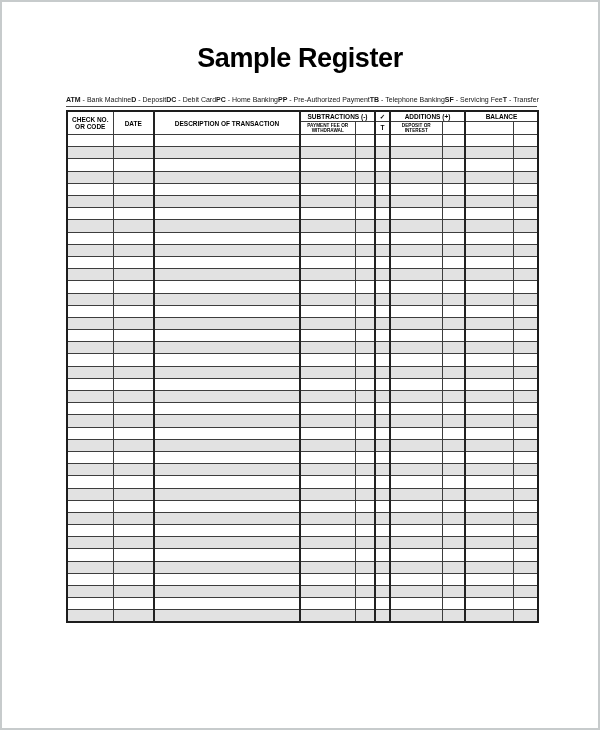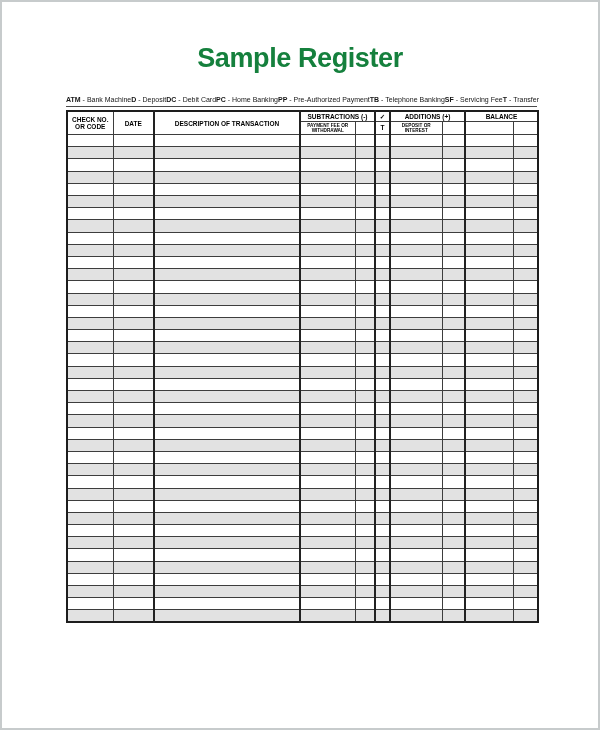--- a/index.html
+++ b/index.html
@@ -15,21 +15,21 @@
     background:#fff;
     border:2px solid var(--page-edge, #c7cbcc);
     position:relative;
   }
   .title {
     margin-top:42px;
     text-align:center;
     font-size:27px;
     font-weight:700;
     letter-spacing:-0.4px;
-    color:#15803d;
+    color:#000000;
     line-height:1.1;
   }
   .content {
     width:471px;
     margin:22px 0 0 64px;
   }
   .legend {
     display:flex;
     justify-content:space-between;
     align-items:baseline;

